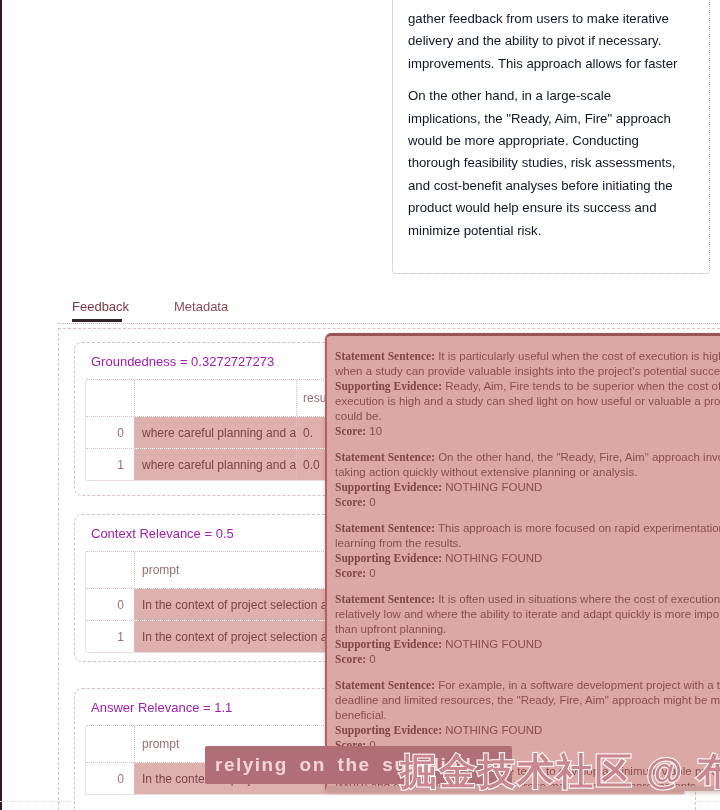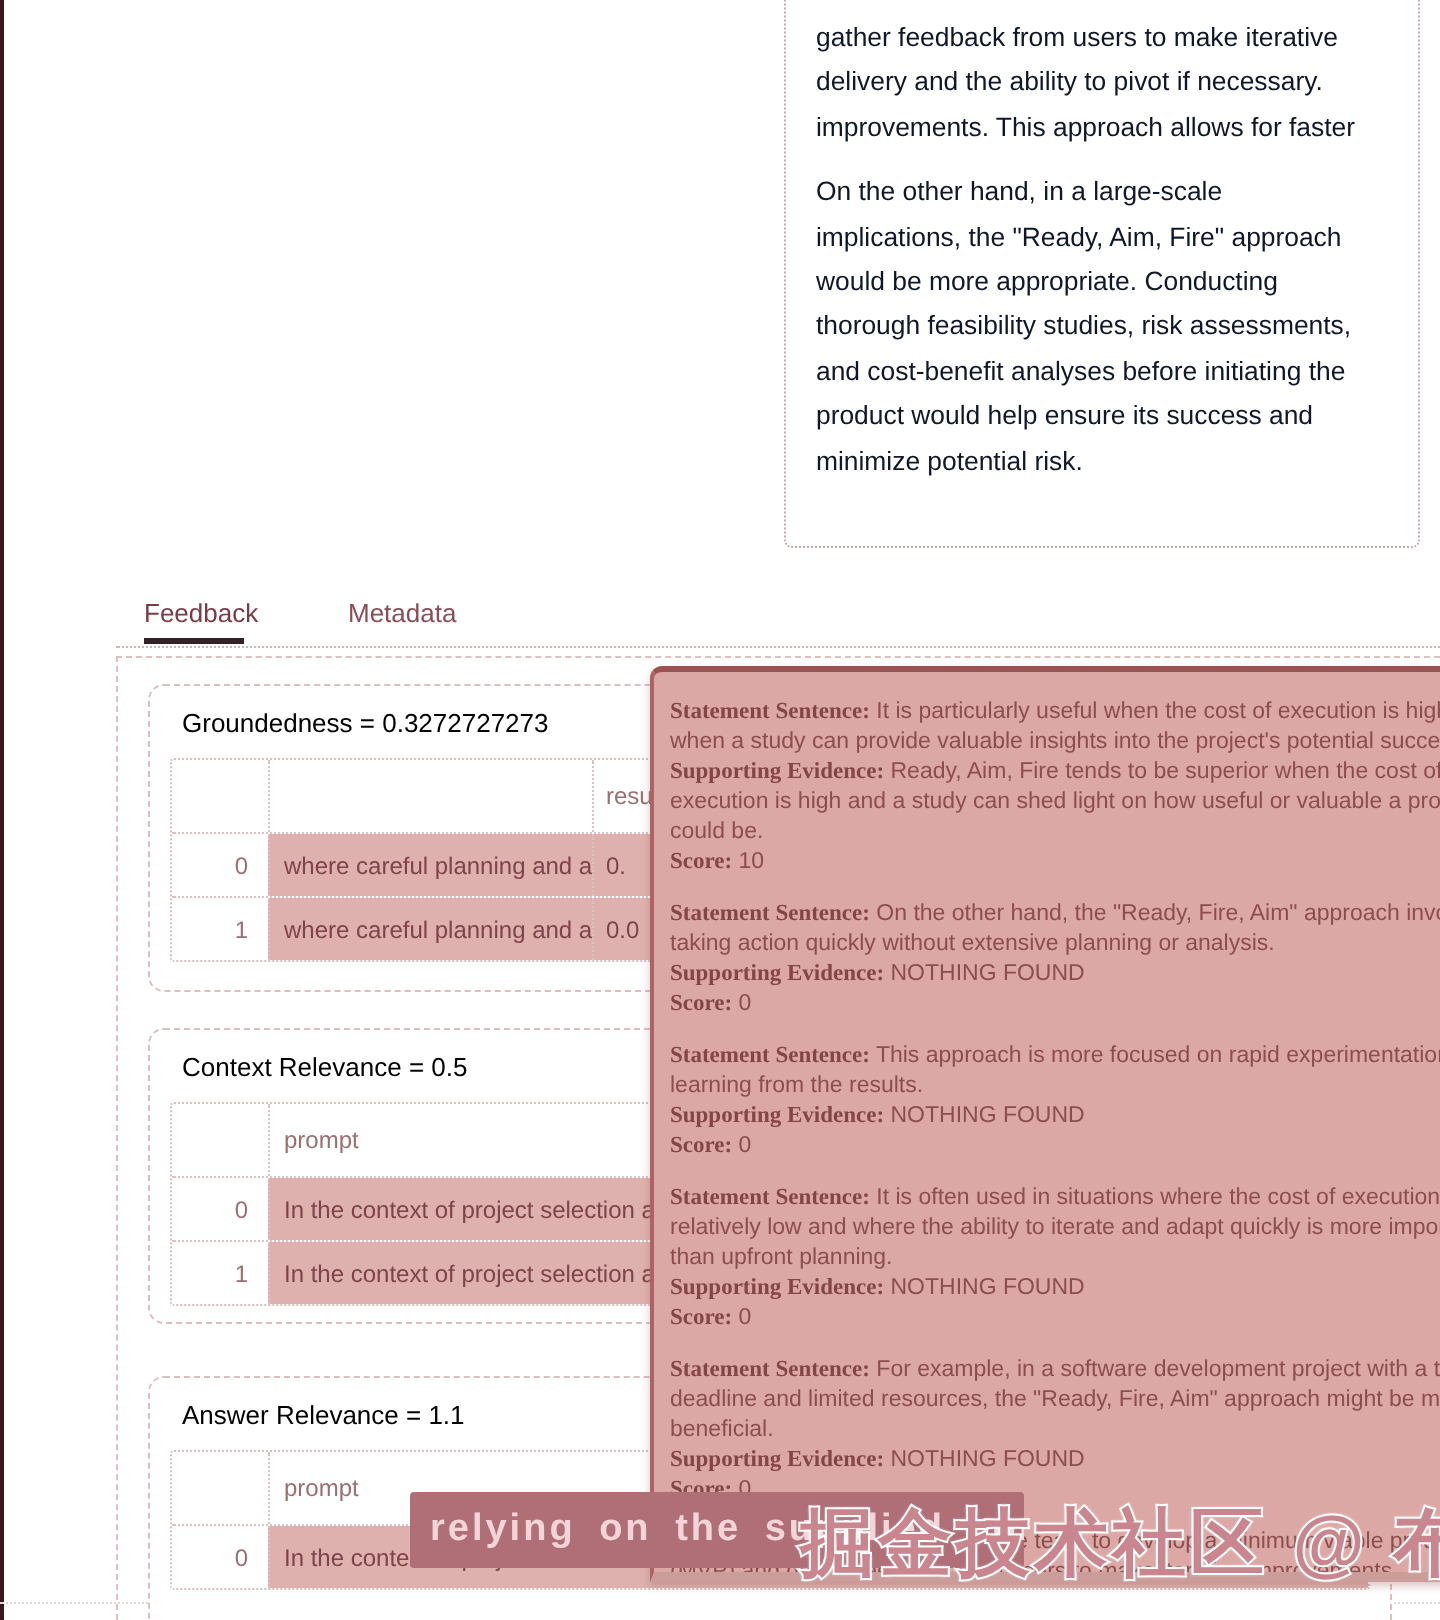--- a/index.html
+++ b/index.html
@@ -31,21 +31,21 @@
   #content-border-left{left:58px;top:328px;height:482px;border-left:1px dashed #ddc1c1;}
 
   
   .panel{
     box-sizing:border-box;background:#ffffff;
     border:1px dashed #dcbfbf;border-radius:8px;z-index:1;
   }
   #panel-g{left:74px;top:342px;width:622px;height:154px;}
   #panel-c{left:74px;top:514px;width:622px;height:148px;}
   #panel-a{left:74px;top:688px;width:622px;height:140px;}
-  .panel-title{position:absolute;left:16px;top:11px;font-size:13px;color:#000000;white-space:nowrap;}
+  .panel-title{position:absolute;left:16px;top:11px;font-size:13px;color:#a21caf;white-space:nowrap;}
   .ptable{
     position:absolute;left:10px;top:36px;right:10px;
     border:1px dotted #d9bfbf;border-radius:2px;overflow:hidden;background:#ffffff;
   }
   .trow{display:flex;height:31px;border-bottom:1px dotted #dbc2c2;}
   .trow:last-child{border-bottom:none;}
   .trow.thead{height:36px;}
   .cell{
     box-sizing:border-box;border-left:1px dotted #dbc2c2;
     font-size:12px;color:#7e454c;display:flex;align-items:center;

